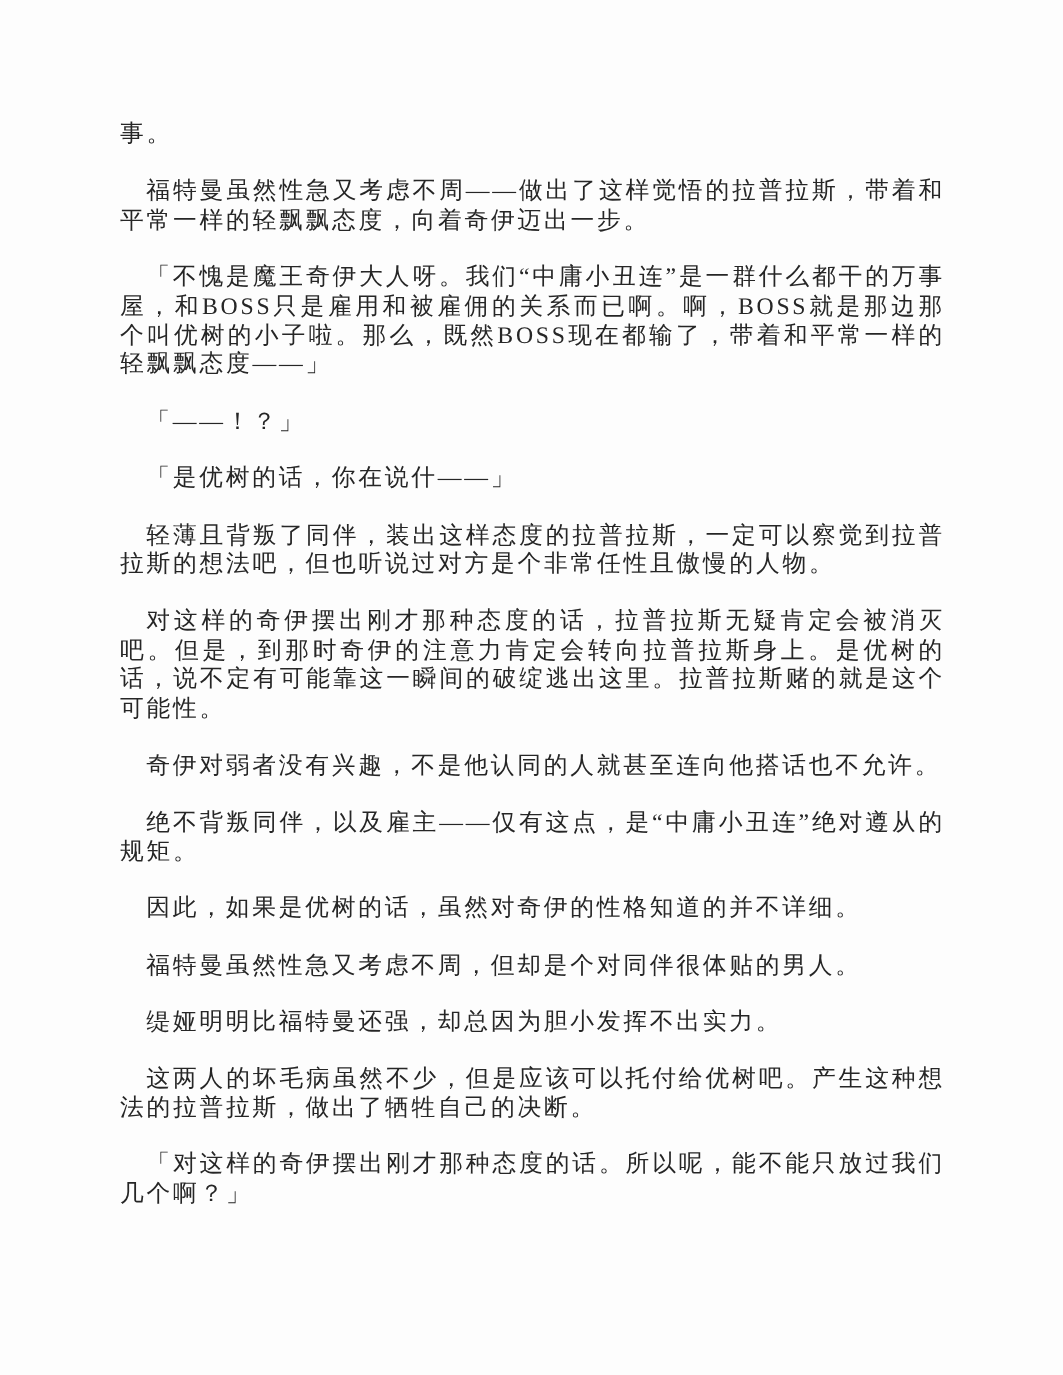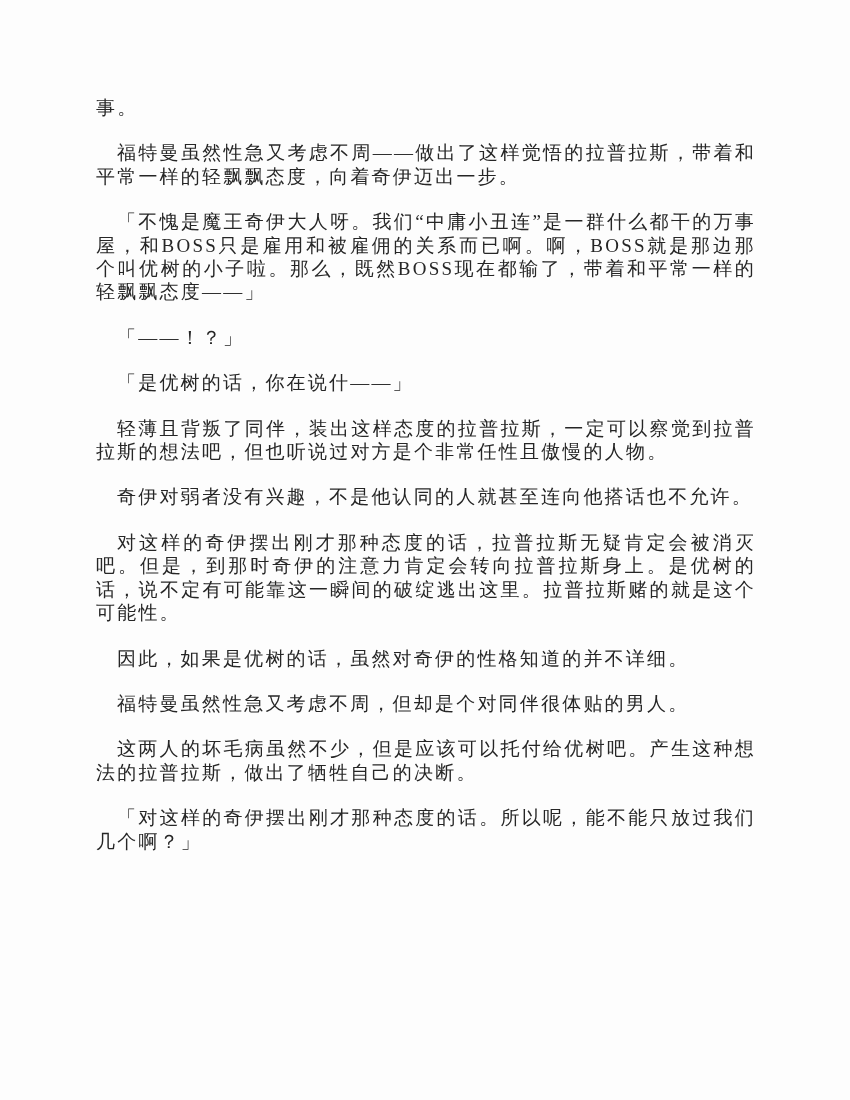--- a/index.html
+++ b/index.html
@@ -38,20 +38,22 @@
 <body>
 
 <div class="page">
   <div class="text-content" id="text-content">
       <p class="no-indent">事。</p>
       <p>福特曼虽然性急又考虑不周——做出了这样觉悟的拉普拉斯，带着和平常一样的轻飘飘态度，向着奇伊迈出一步。</p>
       <p>「不愧是魔王奇伊大人呀。我们“中庸小丑连”是一群什么都干的万事屋，和BOSS只是雇用和被雇佣的关系而已啊。啊，BOSS就是那边那个叫优树的小子啦。那么，既然BOSS现在都输了，带着和平常一样的轻飘飘态度——」</p>
       <p>「——！？」</p>
       <p>「是优树的话，你在说什——」</p>
       <p>轻薄且背叛了同伴，装出这样态度的拉普拉斯，一定可以察觉到拉普拉斯的想法吧，但也听说过对方是个非常任性且傲慢的人物。</p>
+      <p>对这样的奇伊摆出刚才那种态度的话，拉普拉斯无疑肯定会被消灭吧。但是，到那时奇伊的注意力肯定会转向拉普拉斯身上。是优树的话，说不定有可能靠这一瞬间的破绽逃出这里。拉普拉斯赌的就是这个可能性。</p>
       <p>奇伊对弱者没有兴趣，不是他认同的人就甚至连向他搭话也不允许。</p>
-      <p>对这样的奇伊摆出刚才那种态度的话，拉普拉斯无疑肯定会被消灭吧。但是，到那时奇伊的注意力肯定会转向拉普拉斯身上。是优树的话，说不定有可能靠这一瞬间的破绽逃出这里。拉普拉斯赌的就是这个可能性。</p>
+      <p>绝不背叛同伴，以及雇主——仅有这点，是“中庸小丑连”绝对遵从的规矩。</p>
       <p>因此，如果是优树的话，虽然对奇伊的性格知道的并不详细。</p>
       <p>福特曼虽然性急又考虑不周，但却是个对同伴很体贴的男人。</p>
+      <p>缇娅明明比福特曼还强，却总因为胆小发挥不出实力。</p>
       <p>这两人的坏毛病虽然不少，但是应该可以托付给优树吧。产生这种想法的拉普拉斯，做出了牺牲自己的决断。</p>
       <p>「对这样的奇伊摆出刚才那种态度的话。所以呢，能不能只放过我们几个啊？」</p>
     </div>
 </div>
 
 </body></html>

